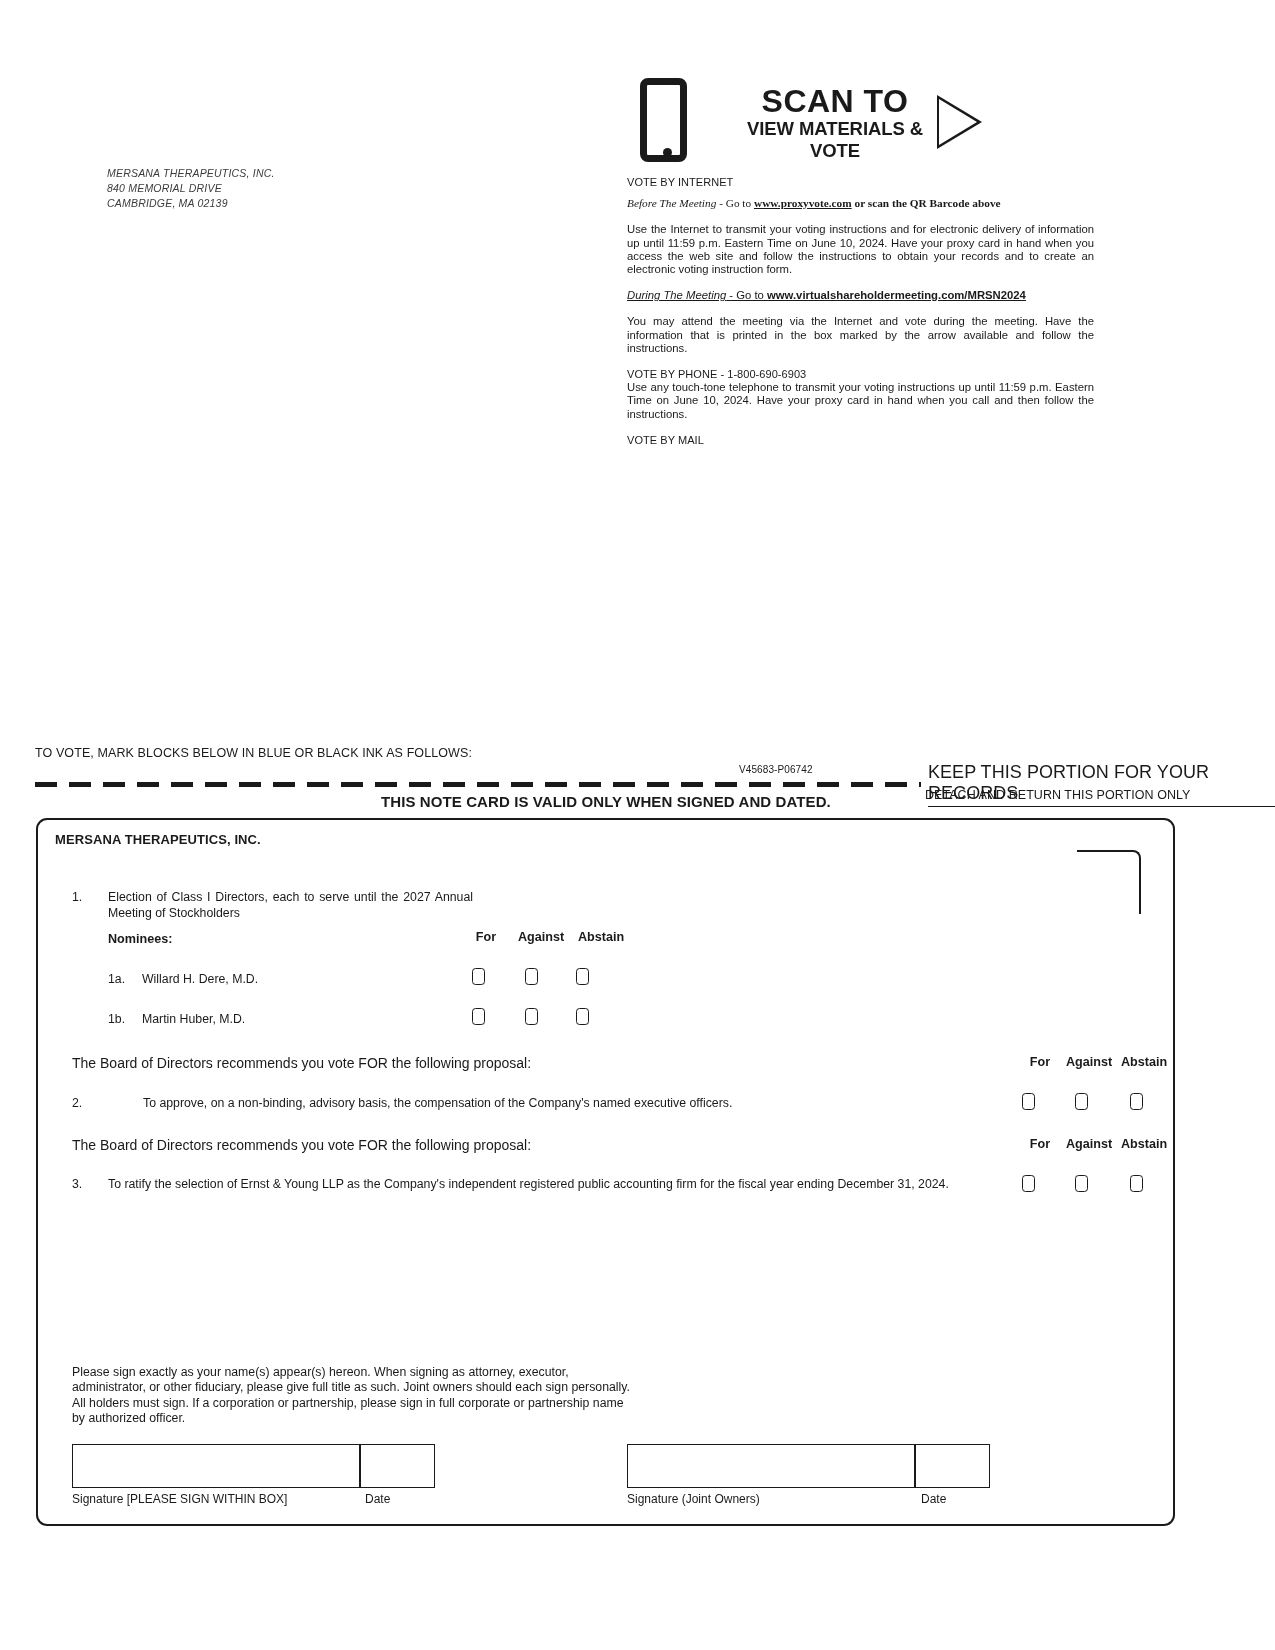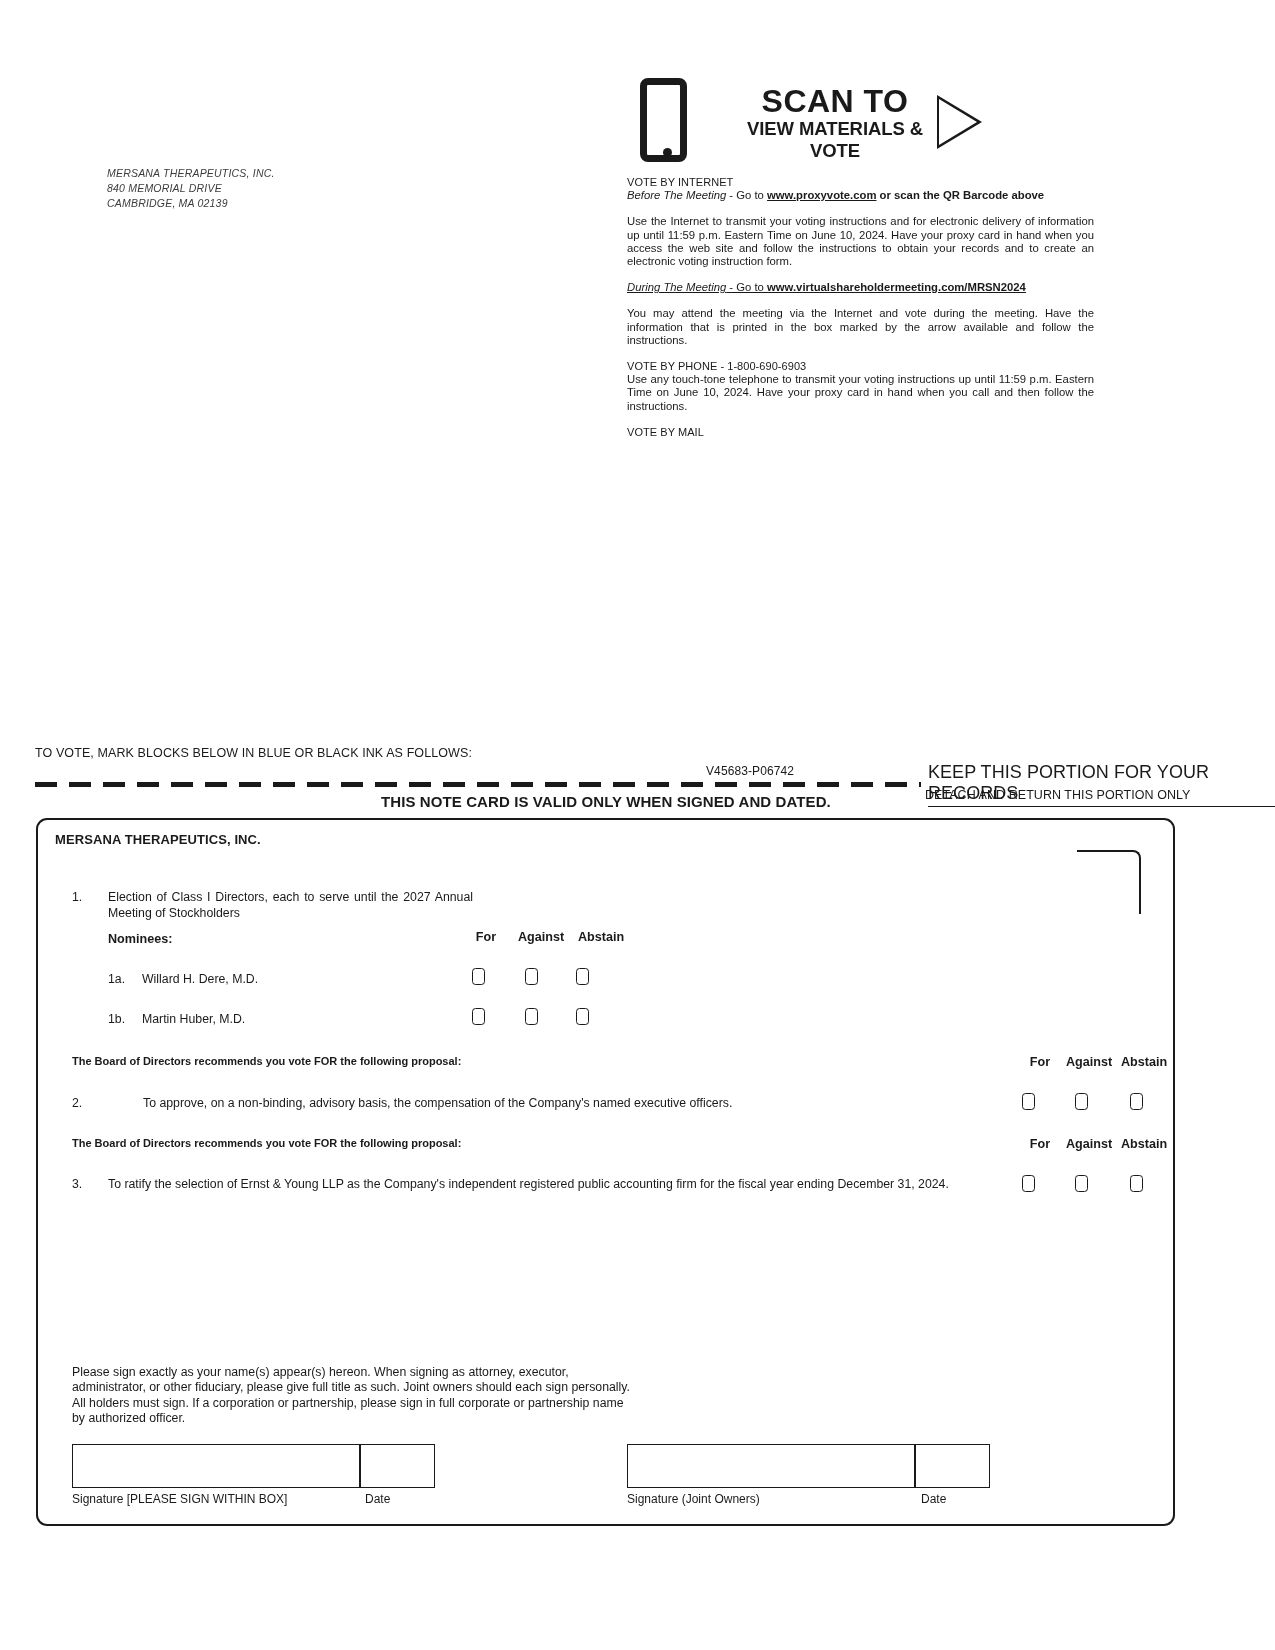--- a/index.html
+++ b/index.html
@@ -43,37 +43,37 @@
   }
   .tri:after{
     content:"";position:absolute;left:-43px;top:-23px;width:0;height:0;
     border-top:23px solid transparent;border-bottom:23px solid transparent;
     border-left:38px solid #fff;
   }
 
   
   .vi{position:absolute;left:627px;top:176px;width:467px;font-size:11.3px;line-height:13.2px;}
   .vi .hd{font-weight:normal;font-size:11px;letter-spacing:.05px;}
-  .vi .sub{margin-top:0px;}
+  .vi .sub{margin-top:8px;font-family:Liberation Serif, serif;}
   .vi .ital{font-style:italic;}
   .vi b{font-weight:bold;}
   .vi u{text-decoration:underline;}
   .vi p{margin:0;}
   .vi .para{margin-top:13px;text-align:justify;}
   .vi .para.nj{text-align:left;text-decoration:underline;}
   .gap{height:13px;}
 
   
   .markline{
     position:absolute;left:35px;top:746px;font-size:12.5px;letter-spacing:.1px;
   }
 
   
   .ctrlno{
-    position:absolute;left:706px;top:764px;font-size:12px;letter-spacing:.1px;
+    position:absolute;left:739px;top:764px;font-size:10px;letter-spacing:.1px;
   }
   .keepline{
     position:absolute;left:928px;top:762px;font-size:18px;letter-spacing:.05px;
     border-bottom:1.4px solid #1a1a1a;padding-bottom:2px;
   }
   .dashrow{
     position:absolute;left:35px;top:782px;width:886px;height:5px;
     background:repeating-linear-gradient(to right,#1a1a1a 0 22px,transparent 22px 34px);
   }
   .detachline{
@@ -114,21 +114,21 @@
 
   .nomrow{position:absolute;font-size:12.3px;}
   .nomrow .idx{position:absolute;left:0;width:34px;}
   .nomrow .nm{position:absolute;left:34px;white-space:nowrap;}
 
   .bx{
     position:absolute;width:13px;height:17px;border:1.9px solid #1a1a1a;
     border-radius:3.5px;box-sizing:border-box;background:#fff;
   }
 
-  .rec2{position:absolute;left:34px;font-size:11px;font-weight:bold;}
+  .rec2{position:absolute;left:34px;font-size:14px;font-weight:normal;}
   .colhdr2{position:absolute;font-size:12.6px;font-weight:bold;}
   .colhdr2 span{display:inline-block;text-align:center;}
 
   .pnum{position:absolute;left:34px;font-size:12.3px;}
   .ptxt{position:absolute;left:70px;font-size:12.3px;line-height:15.5px;text-align:justify;}
 
   .note{position:absolute;left:34px;top:388px;width:640px;font-size:12.3px;line-height:15.5px;}
   .note b{font-weight:bold;}
 
   .siginstr{position:absolute;left:34px;top:545px;width:560px;font-size:12.3px;line-height:15.4px;}

